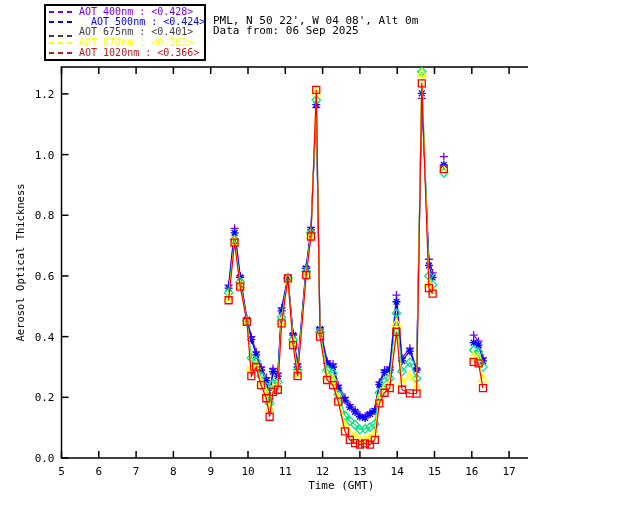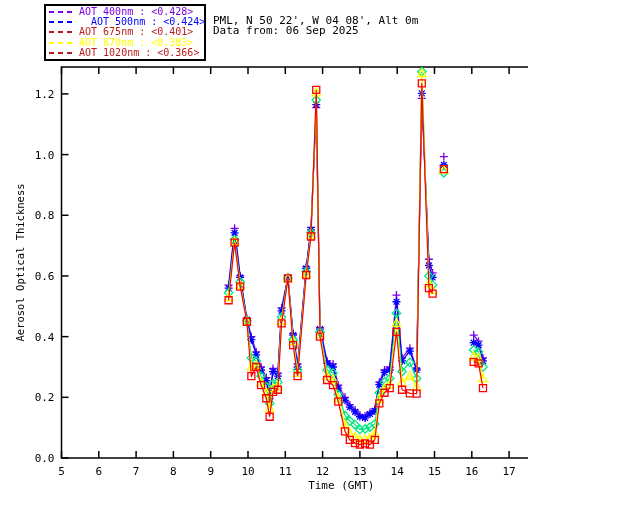--- a/index.html
+++ b/index.html
@@ -33,21 +33,21 @@
 
   <div class="legend">
     <div class="legend-row" style="color: rgb(122, 0, 230);">
       <span class="legend-dash"></span>
       <span class="legend-text">AOT  400nm : &lt;0.428&gt;</span>
     </div>
     <div class="legend-row" style="color: rgb(0, 0, 255); gap: 12px;">
       <span class="legend-dash"></span>
       <span class="legend-text">AOT  500nm : &lt;0.424&gt;</span>
     </div>
-    <div class="legend-row" style="color: #b91c1c;">
+    <div class="legend-row" style="color: #404040; align-items: flex-end;">
       <span class="legend-dash"></span>
       <span class="legend-text">AOT  675nm : &lt;0.401&gt;</span>
     </div>
     <div class="legend-row" style="color: rgb(255, 255, 0); text-align: center;">
       <span class="legend-dash"></span>
       <span class="legend-text">AOT  870nm : &lt;0.383&gt;</span>
     </div>
     <div class="legend-row" style="color: #b91c1c;">
       <span class="legend-dash"></span>
       <span class="legend-text">AOT 1020nm : &lt;0.366&gt;</span>

